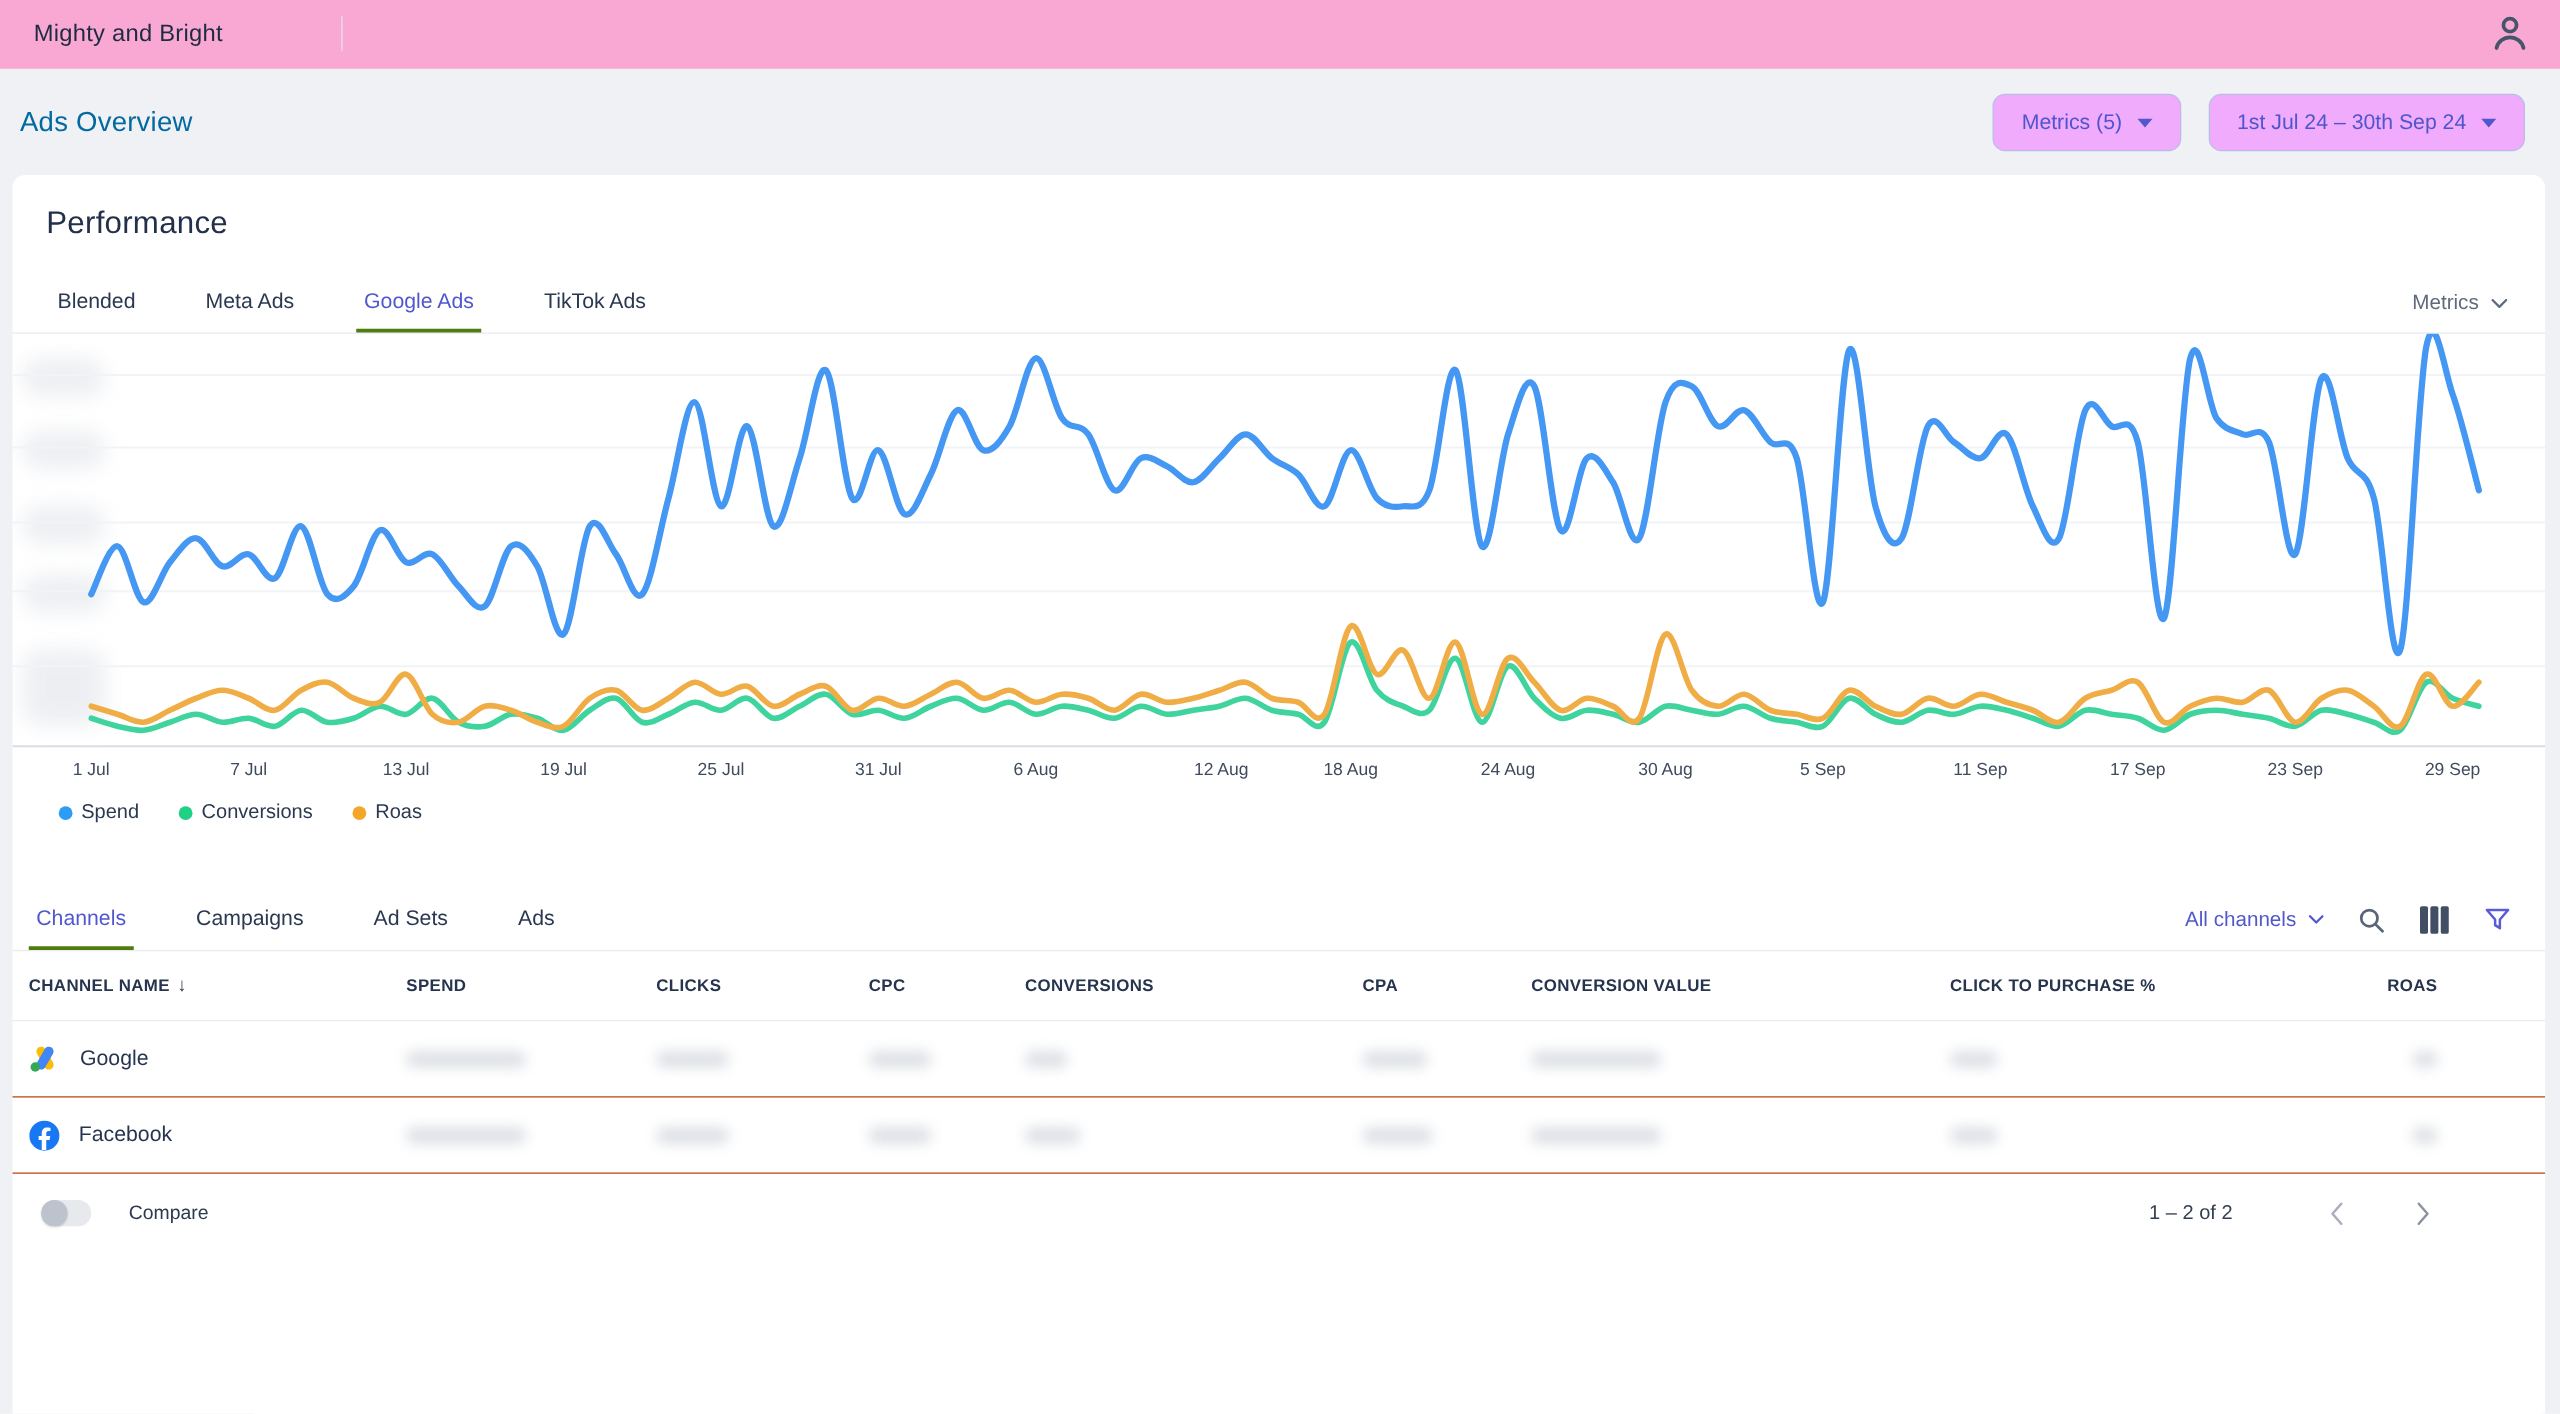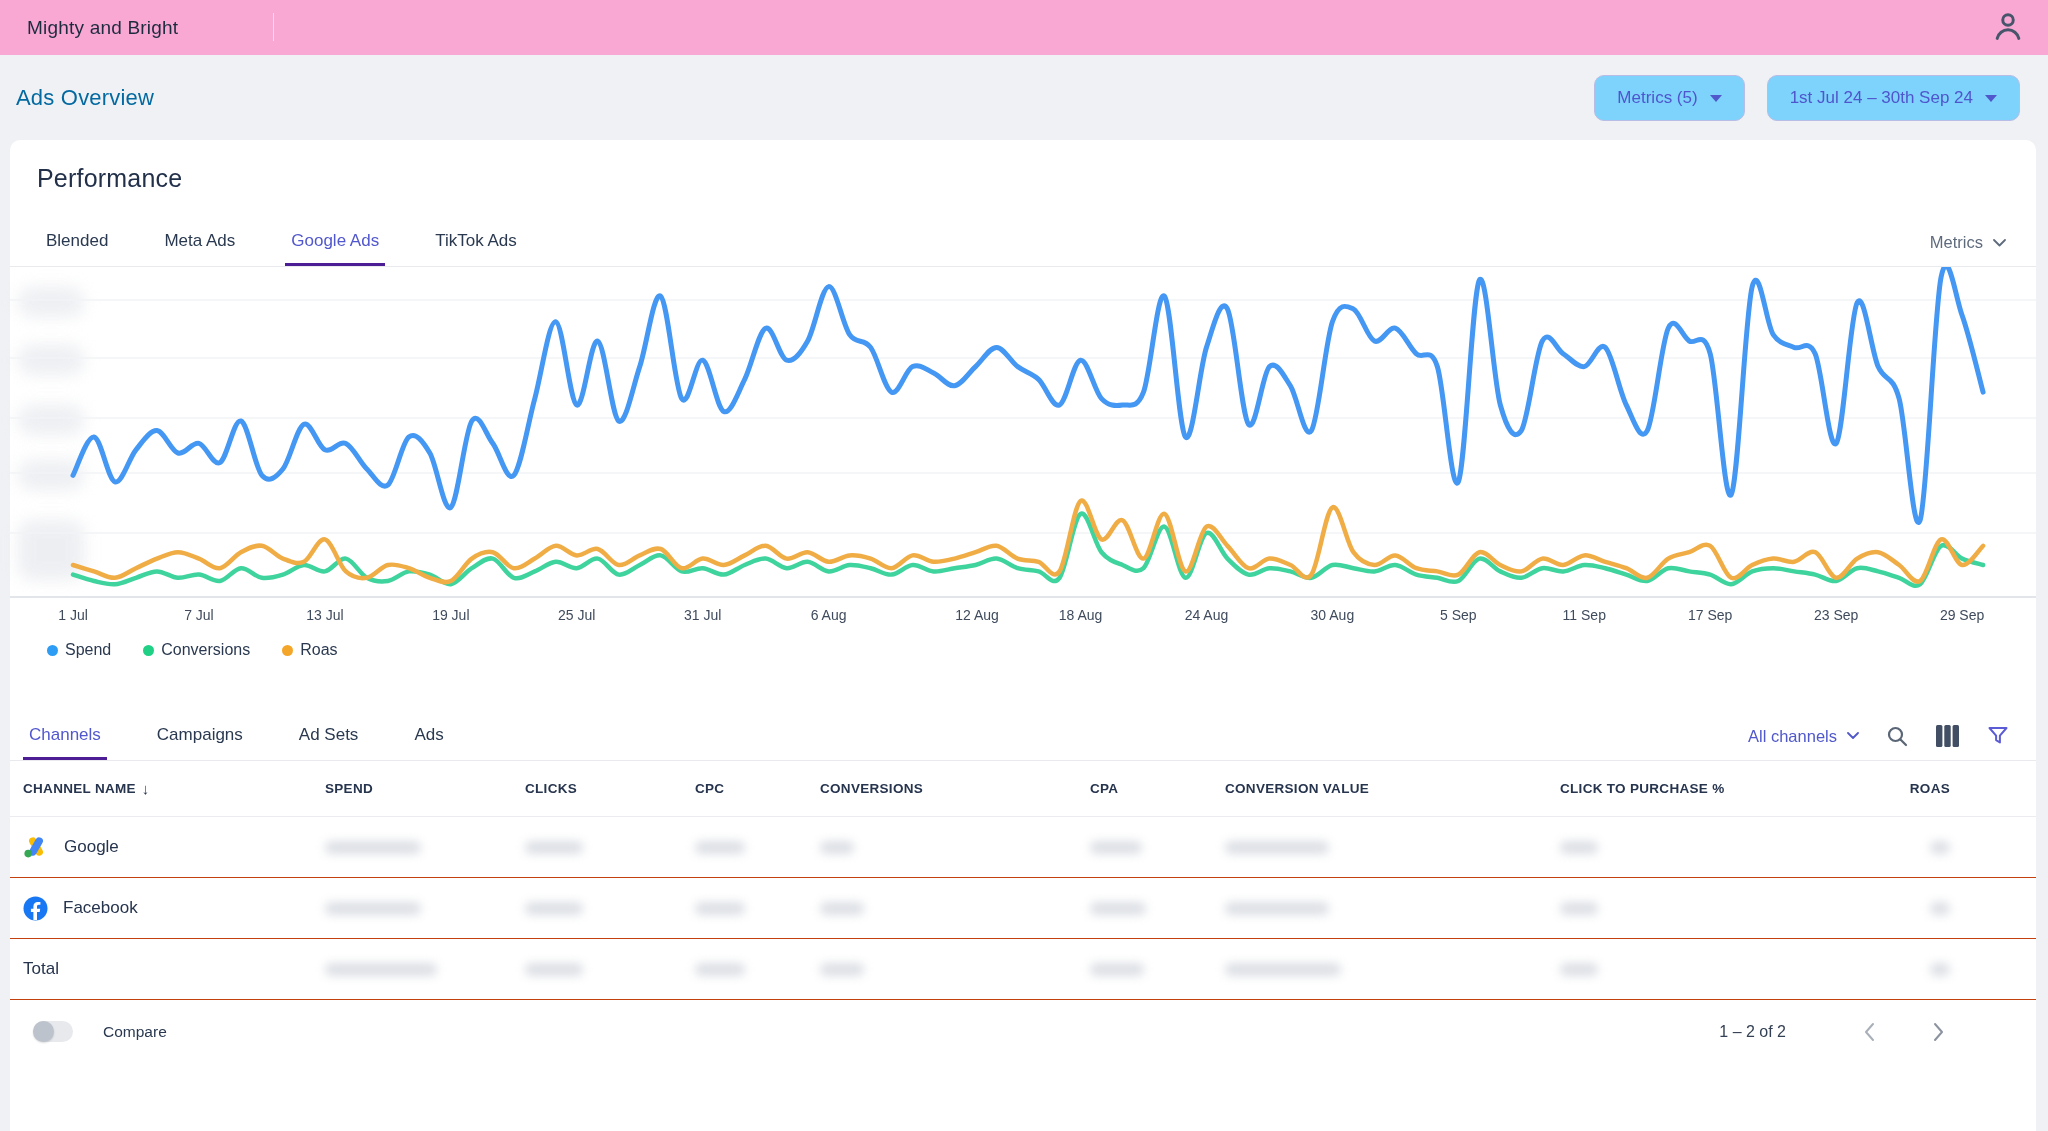--- a/index.html
+++ b/index.html
@@ -10,35 +10,35 @@
   .topbar { height:55px; background:#f9a8d4; display:flex; align-items:center; position:relative; }
   .brand { font-size:19px; font-weight:500; color:#1d2b3f; margin-left:27px; letter-spacing:.2px; }
   .topbar-divider { position:absolute; left:273px; top:13px; height:28px; width:1px; background:#e3e5e9; }
   .user-icon { position:absolute; right:22px; top:9px; }
 
   
   .header-band { height:85px; background:#f0f1f4; display:flex; align-items:center; }
   .page-title { font-size:22px; font-weight:500; color:#0369a1; margin-left:16px; letter-spacing:.2px; }
   .header-actions { margin-left:auto; margin-right:28px; display:flex; gap:22px; }
   .pill-btn { display:flex; align-items:center; gap:12px; height:46px; padding:0 22px;
-              background:#7dd3fc; border:1px solid #b9bde6; border-radius:10px;
+              background:#f0abfc; border:1px solid #b9bde6; border-radius:10px;
               color:#4f55cc; font-size:17px; font-weight:500; cursor:pointer; }
   .caret-down { width:0; height:0; border-left:6px solid transparent; border-right:6px solid transparent;
                 border-top:7px solid #5058cb; margin-top:2px; }
 
   
   .card { margin:0 12px 0 10px; background:#ffffff; border-radius:10px 10px 0 0;
           height:991px; position:relative; }
   .section-title { font-size:25px; font-weight:500; color:#22304a; padding:24px 0 0 27px; letter-spacing:.2px; }
 
   
   .tabrow { display:flex; align-items:flex-end; border-bottom:1px solid #e8eaee; position:relative; }
   .perf-tabrow { margin-top:38px; padding-left:30px; }
   .tab { font-size:17px; color:#2a3950; padding:0 6px 15px 6px; margin-right:44px; cursor:pointer; white-space:nowrap; }
-  .tab.active { color:#5157ce; border-bottom:3px solid #4c1d95; padding-bottom:12px; }
+  .tab.active { color:#5157ce; border-bottom:3px solid #4d7c0f; padding-bottom:12px; }
   .metrics-dd { position:absolute; right:30px; bottom:14px; display:flex; align-items:center; gap:10px;
                 color:#5f6b7d; font-size:16.5px; cursor:pointer; }
 
   
   .chart-wrap { position:relative; height:332px; width:100%; }
   .chart-wrap svg { position:absolute; left:0; top:0; }
   .y-blob { position:absolute; left:8px; width:66px; height:30px; border-radius:14px;
             background:#e9ebef; filter:blur(8px); opacity:.8; }
   .x-axis { position:relative; height:32px; }
   .x-label { position:absolute; top:8px; transform:translateX(-50%); font-size:14px; color:#3f4b5c; white-space:nowrap; }
@@ -300,49 +300,20 @@
         <div class="td">
           <span class="blur-blob" style="width:104px"></span>
         </div>
         <div class="td">
           <span class="blur-blob" style="width:38px"></span>
         </div>
         <div class="td right">
           <span class="blur-blob" style="width:46px"></span>
         </div>
       </div>
-      <div class="tgrid trow">
-        <div class="td cell-name">
-          <span>Total</span>
-        </div>
-        <div class="td">
-          <span class="blur-blob" style="width:112px"></span>
-        </div>
-        <div class="td">
-          <span class="blur-blob" style="width:58px"></span>
-        </div>
-        <div class="td">
-          <span class="blur-blob" style="width:50px"></span>
-        </div>
-        <div class="td">
-          <span class="blur-blob" style="width:44px"></span>
-        </div>
-        <div class="td">
-          <span class="blur-blob" style="width:54px"></span>
-        </div>
-        <div class="td">
-          <span class="blur-blob" style="width:116px"></span>
-        </div>
-        <div class="td">
-          <span class="blur-blob" style="width:38px"></span>
-        </div>
-        <div class="td right">
-          <span class="blur-blob" style="width:46px"></span>
-        </div>
-      </div>
     </div>
 
   <div class="tfoot">
     <div class="toggle">
       <div class="toggle-knob"></div>
     </div>
     <span class="compare-label">Compare</span>
     <div class="pager">
       <span class="pager-text">1 – 2 of 2</span>
       <span class="pager-btn">

